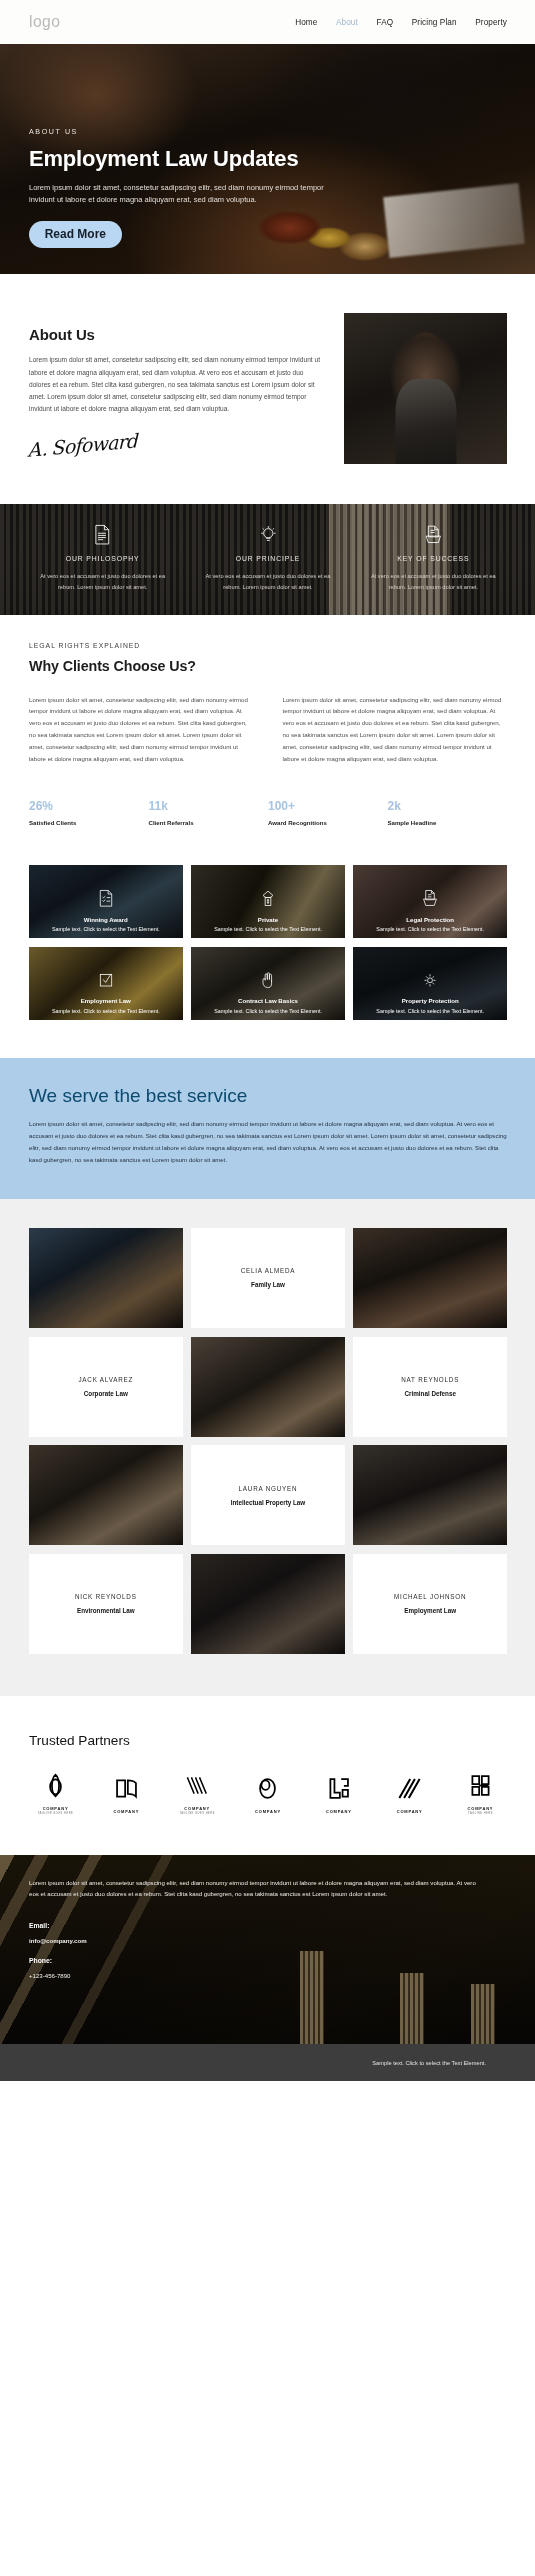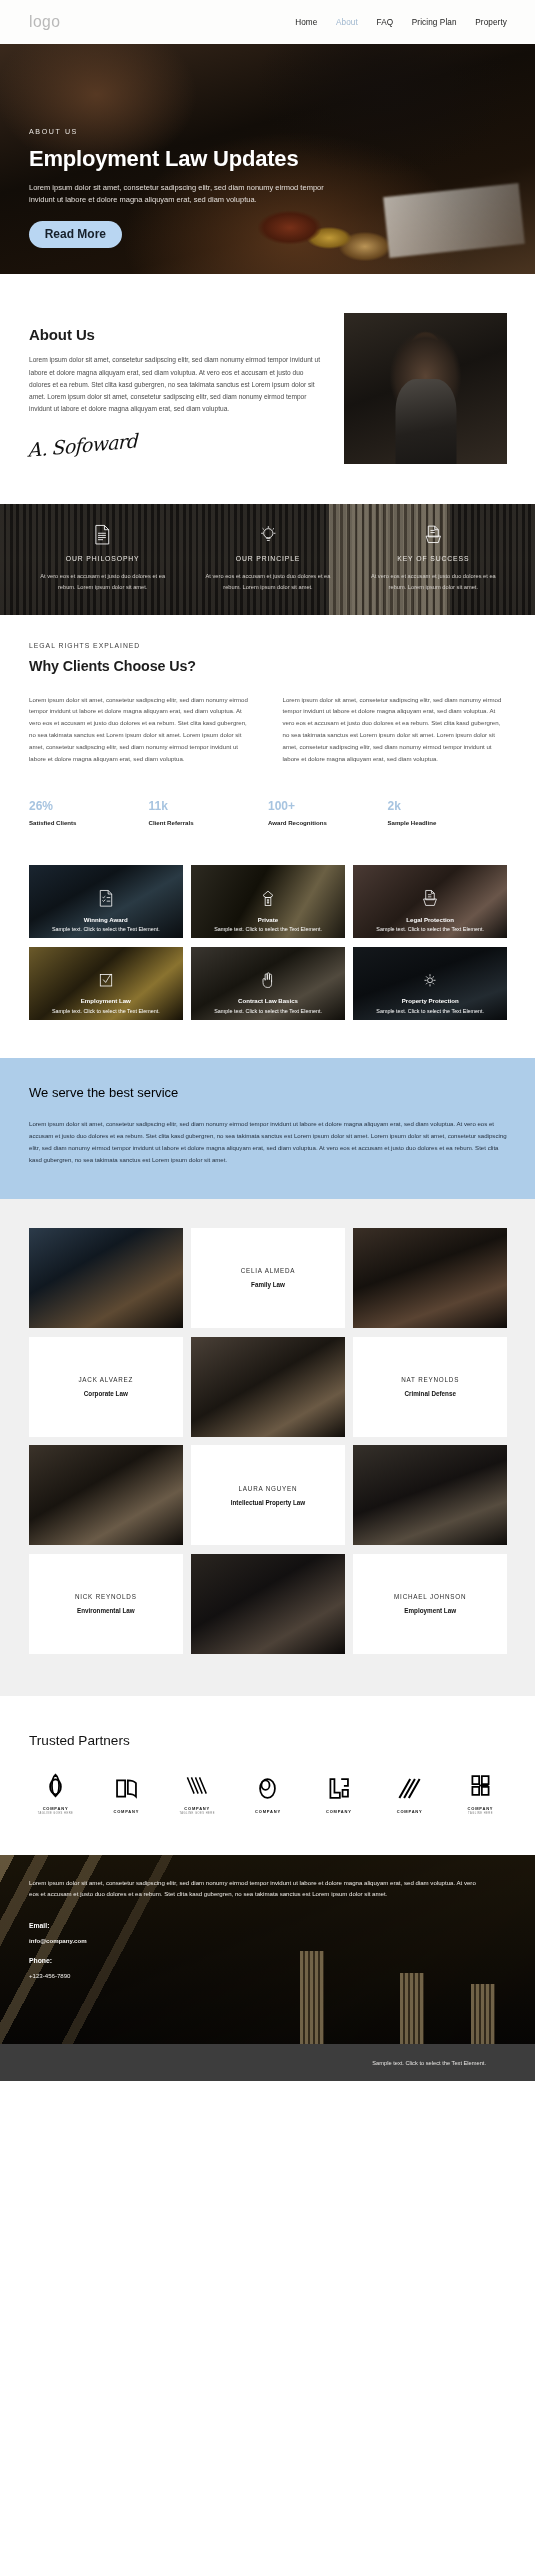--- a/index.html
+++ b/index.html
@@ -147,21 +147,21 @@
   .tile-s { font-size:5.4px; text-align:center; line-height:1.45; position:relative; z-index:2; padding:0 5.7px; }
   .t1 { background:linear-gradient(150deg,#1a2530 0%,#0d1318 35%,#2a3a44 60%,#0a0d10 100%); }
   .t2 { background:linear-gradient(120deg,#2d2a21 0%,#121008 40%,#6b6044 70%,#1a1710 100%); }
   .t3 { background:linear-gradient(140deg,#4a3a34 0%,#241b16 45%,#6a564a 75%,#12100e 100%); }
   .t4 { background:linear-gradient(140deg,#6b5a2a 0%,#241d0c 40%,#8a7330 70%,#151006 100%); }
   .t5 { background:linear-gradient(150deg,#3a3630 0%,#17150f 40%,#514a3e 70%,#100e0a 100%); }
   .t6 { background:linear-gradient(160deg,#14181c 0%,#0a0d10 40%,#232b31 75%,#080a0c 100%); }
 
   
   .serve { background:#aecde9; padding:27px 29px 33px 29px; }
-  .serve-h { font-size:13px; font-weight:400; color:#000000; margin-bottom:18px; }
+  .serve-h { font-size:19px; font-weight:400; color:#0c4a6e; margin-bottom:11px; }
   .serve-p { font-size:6.1px; line-height:1.95; color:#253140; }
 
   
   .team { background:#f0f0f0; padding:29px 29px 34px 29px; }
   .team-row { display:flex; gap:8.6px; margin-bottom:8.6px; }
   .member { flex:1; height:100px; position:relative; overflow:hidden; }
   .member.card {
     background:#fff; display:flex; flex-direction:column;
     align-items:center; justify-content:center;
   }

